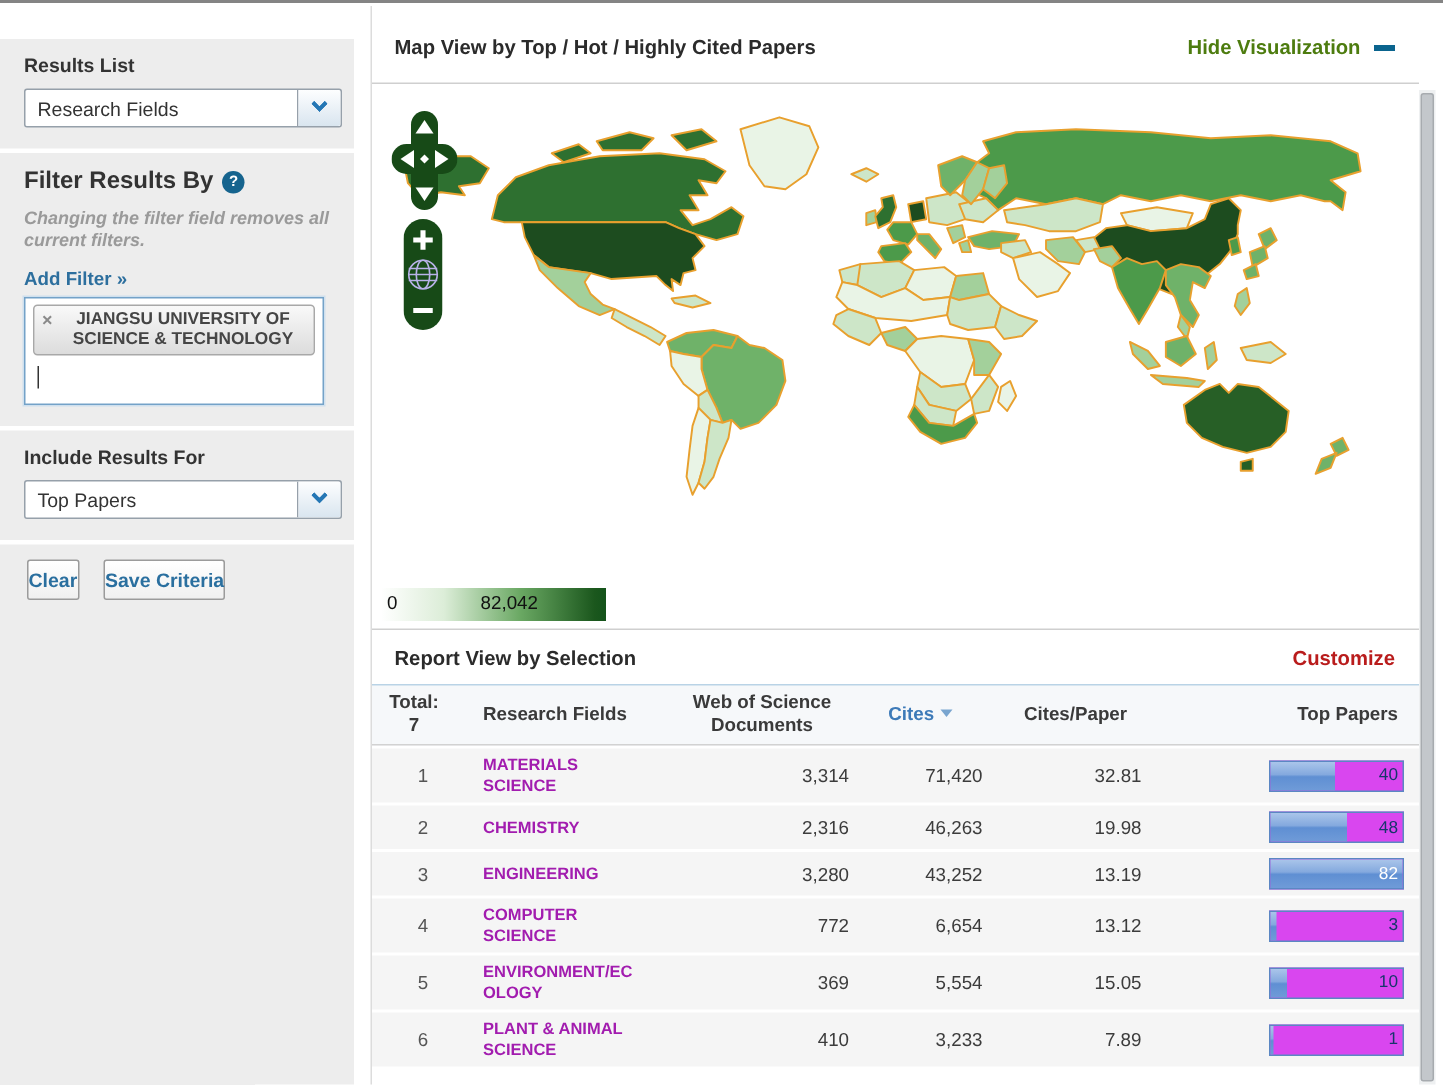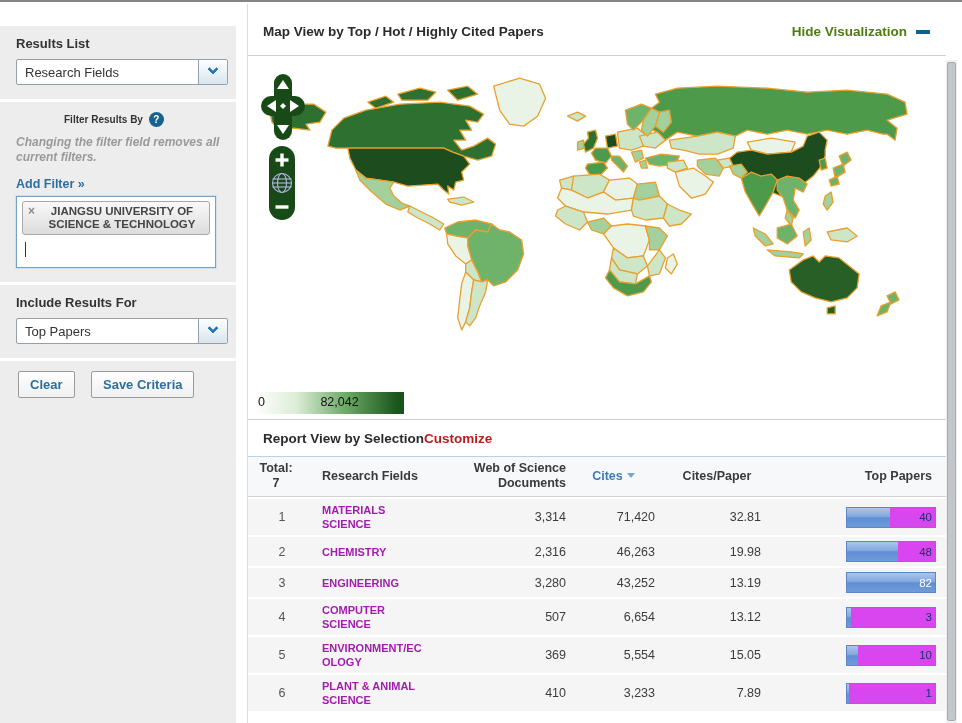--- a/index.html
+++ b/index.html
@@ -29,21 +29,21 @@
     width:29px; height:24px; border-left:1px solid #96a0aa;
     background:linear-gradient(#fdfeff,#d9e5ef);
     border-radius:0 2px 2px 0;
     display:flex; align-items:center; justify-content:center;
   }
   .chevron{
     width:8px; height:8px; border-right:3px solid #2577b5; border-bottom:3px solid #2577b5;
     border-radius:1px; transform:rotate(45deg) translate(-2px,-2px);
   }
   .filter-title-row{ display:flex; align-items:center; gap:6px; margin-bottom:8px; }
-  .filter-title{ font-size:10px; font-weight:bold;margin-left:48px; }
+  .filter-title{ font-size:16px; font-weight:bold; }
   .help-badge{
     width:15px; height:15px; border-radius:50%; background:#16648e; color:#fff;
     font-size:10px; font-weight:bold; text-align:center; line-height:15px;
   }
   .filter-note{ font-size:12px; font-style:italic; font-weight:600; color:#9a9a9a; line-height:15px; margin-bottom:9px; }
   .add-filter{ font-size:12.5px; font-weight:bold; color:#2d6f9e; text-decoration:none; display:inline-block; margin-bottom:5px; }
   .filter-box{
     width:200px; height:72px; background:#fff;
     border:1px solid #74a2c8; box-shadow:0 0 0 1px #cfe0ee; padding:4px 5px;
   }
@@ -53,21 +53,21 @@
     border:1px solid #a8a8a8; border-radius:3px;
     padding:3px 6px 3px 18px; text-align:center;
     font-size:11.5px; font-weight:bold; color:#454545; line-height:13px;
   }
   .chip .x{ position:absolute; left:5px; top:3px; color:#8a8a8a; font-size:12px; font-weight:bold; }
   .caret{ width:1px; height:15px; background:#333; margin:7px 0 0 3px; }
   .btn{
     display:inline-block; background:linear-gradient(#ffffff,#f0f0f0);
     border:1px solid #9b9b9b; border-radius:2px;
     color:#2a6f9f; font-weight:bold; font-size:13px;
-    padding:5px 11px; margin-right:10px; margin-left:2px; cursor:pointer;
+    padding:5px 0; margin-right:10px; margin-left:2px; cursor:pointer;
   }
   
   .main{
     position:absolute; left:247px; top:2px; bottom:0; width:699px;
     border-left:1px solid #dcdcdc; background:#fff;
   }
   .panel-header{
     display:flex; align-items:flex-end; justify-content:space-between;
     padding:20px 16px 16px 15px; border-bottom:1px solid #cfcfcf;
   }
@@ -81,35 +81,35 @@
   .zoomb-ctl{ position:absolute; left:21px; top:90px; }
   .legend-row{ position:relative; height:27px; }
   .legend{
     position:absolute; left:6px; top:0; width:150px; height:22px;
     background:linear-gradient(90deg,#ffffff 0%,#dcedd8 28%,#6aa863 62%,#1b571d 95%,#14531a 100%);
   }
   .legend .lg-min{ position:absolute; left:4px; top:3px; font-size:12.5px; color:#111; }
   .legend .lg-max{ position:absolute; left:57%; top:3px; transform:translateX(-50%); font-size:12.5px; color:#111; }
   .section-divider{ border-bottom:1px solid #cfcfcf; }
   .report-header{
-    display:flex; align-items:center; 
+    display:flex; align-items:center; justify-content:space-between;
     padding:11px 16px 10px 15px;
   }
   .customize{ font-size:13.5px; font-weight:bold; color:#b91c1c; text-decoration:none; }
   
   .thead{
     display:grid; grid-template-columns:56px 132px 130px 95px 112px 1fr;
     align-items:center;
     background:#f6f8fa; border-top:1px solid #b9d3e6; border-bottom:1px solid #d2d2d2;
     padding:4px 0 5px; font-size:12.5px; font-weight:bold; color:#3a3a3a;
     min-height:38px;
   }
   .th-rank{ text-align:center; line-height:15px; }
   .th-field{ padding-left:18px; }
-  .th-docs{ text-align:right; line-height:15px; padding-left:14px; }
+  .th-docs{ text-align:center; line-height:15px; padding-left:14px; }
   .th-cites{ text-align:center; color:#3d7ab8; cursor:pointer; }
   .sort-tri{
     display:inline-block; width:0; height:0; margin-left:4px; vertical-align:2px;
     border-left:4px solid transparent; border-right:4px solid transparent;
     border-top:5px solid #79a5cf;
   }
   .th-cp{ text-align:center; }
   .th-tp{ text-align:right; padding-right:14px; }
   .trow{
     display:grid; grid-template-columns:56px 132px 130px 95px 112px 1fr;
@@ -389,21 +389,21 @@
           <span class="lbl full">82</span>
         </div>
       </div>
   </div>
 
   <div class="trow">
     <div class="rank">4</div>
     <div>
         <a class="flink">COMPUTER SCIENCE</a>
       </div>
-    <div class="num">507</div>
+    <div class="num">772</div>
     <div class="num cites-c">6,654</div>
     <div class="num cp-c">13.12</div>
     <div class="bar-wrap">
         <div class="bar">
           <div class="fill" style="width: 4%;"></div>
           <span class="lbl">3</span>
         </div>
       </div>
   </div>
 

